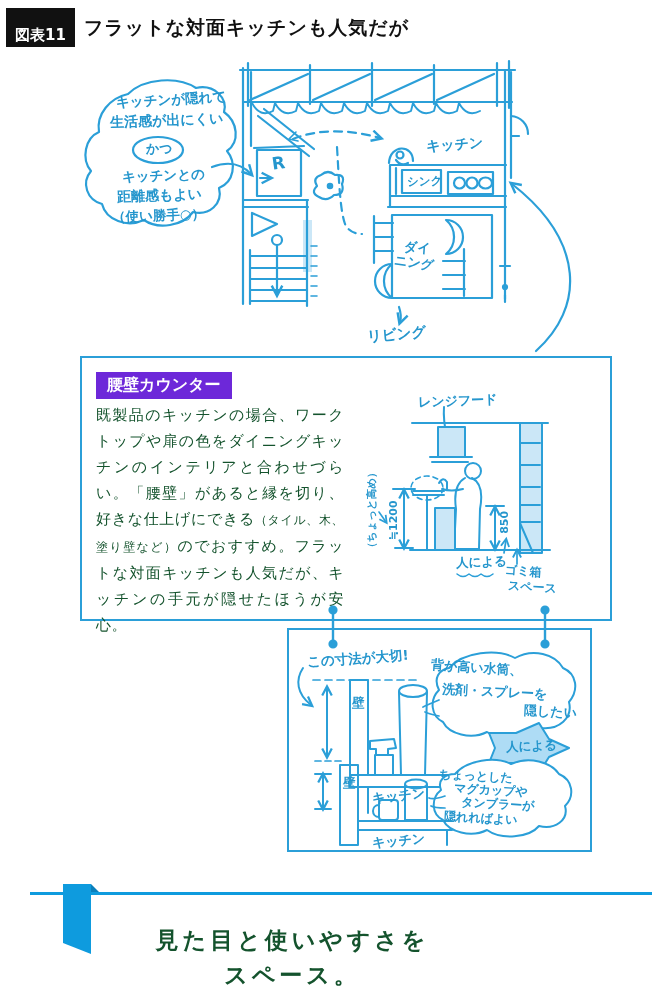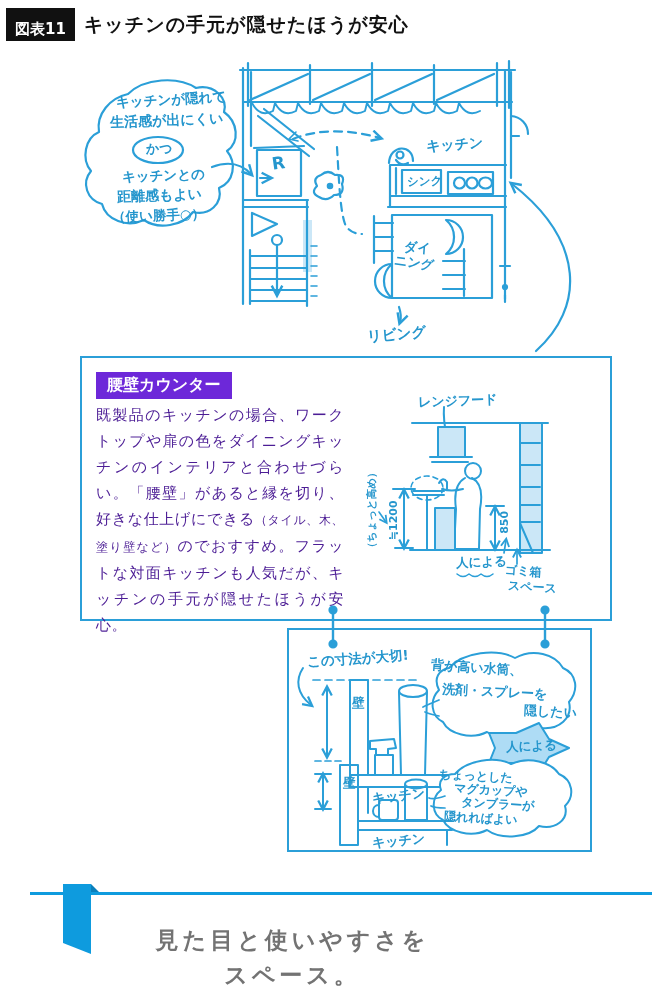--- a/index.html
+++ b/index.html
@@ -1,45 +1,45 @@
 <!DOCTYPE html>
 <html><head>
 <meta charset="utf-8">
 <style>
   html,body{margin:0;padding:0;background:#fff;}
   .page{position:relative;width:670px;height:1007px;background:#ffffff;overflow:hidden;
         font-family:"DejaVu Sans",sans-serif;}
   
   .hdr{position:absolute;left:6px;top:8px;display:flex;align-items:center;gap:9px;}
-  .fig-badge{background:#111;color:#fff;font-size:15px;font-weight:bold;padding:14px 9px 4px;line-height:1;}
+  .fig-badge{background:#111;color:#fff;font-size:15px;font-weight:bold;padding:20px 9px 4px;line-height:1;}
   .fig-title{font-size:19px;font-weight:bold;color:#111;letter-spacing:1px;margin:0;}
   
   .hw{position:absolute;color:#2596cd;white-space:nowrap;line-height:1.15;font-weight:bold;}
   .rot90{transform:rotate(-90deg);text-align:center;}
   
   .bx{position:absolute;border:2px solid #2B9FD8;background:transparent;}
   .counter-badge{position:absolute;left:14px;top:14px;background:#6d28d9;color:#fff;
                  font-size:16px;font-weight:bold;padding:3px 11px 4px;line-height:1.25;}
   .counter-text{position:absolute;left:14px;top:44px;width:248px;font-size:15px;line-height:26px;
-                letter-spacing:0.4px;color:#4c1d95;margin:0;text-align:justify;}
+                letter-spacing:0.4px;color:#14532d;margin:0;text-align:justify;}
   .counter-text .small{font-size:12px;}
   
   .f-line{position:absolute;left:30px;top:892px;width:622px;height:3px;background:#0E9BDE;}
-  .f-txt{position:absolute;left:0;width:585px;text-align:center;color:#737373;
+  .f-txt{position:absolute;left:0;width:585px;text-align:center;color:#14532d;
          font-size:23px;letter-spacing:4px;font-weight:bold;}
   svg{position:absolute;overflow:visible;}
 </style>
 </head>
 <body>
 
 <div class="page">
 
   <div class="hdr">
     <span class="fig-badge">図表11</span>
-    <h1 class="fig-title">キッチンの手元が隠せたほうが安心</h1>
+    <h1 class="fig-title">フラットな対面キッチンも人気だが</h1>
   </div>
 
   <svg style="left:0;top:50px" width="670" height="315" viewBox="0 0 670 315">
     <defs>
       <marker id="ahp" markerWidth="7" markerHeight="7" refX="4.4" refY="3" orient="auto-start-reverse">
         <path d="M0.6,0.6 L5.2,3 L0.6,5.4" fill="none" stroke="#2B9FD8" stroke-width="1.1"></path>
       </marker>
     </defs>
     <g stroke="#2B9FD8" stroke-width="2.2" fill="none" stroke-linecap="round" stroke-linejoin="round">
 

